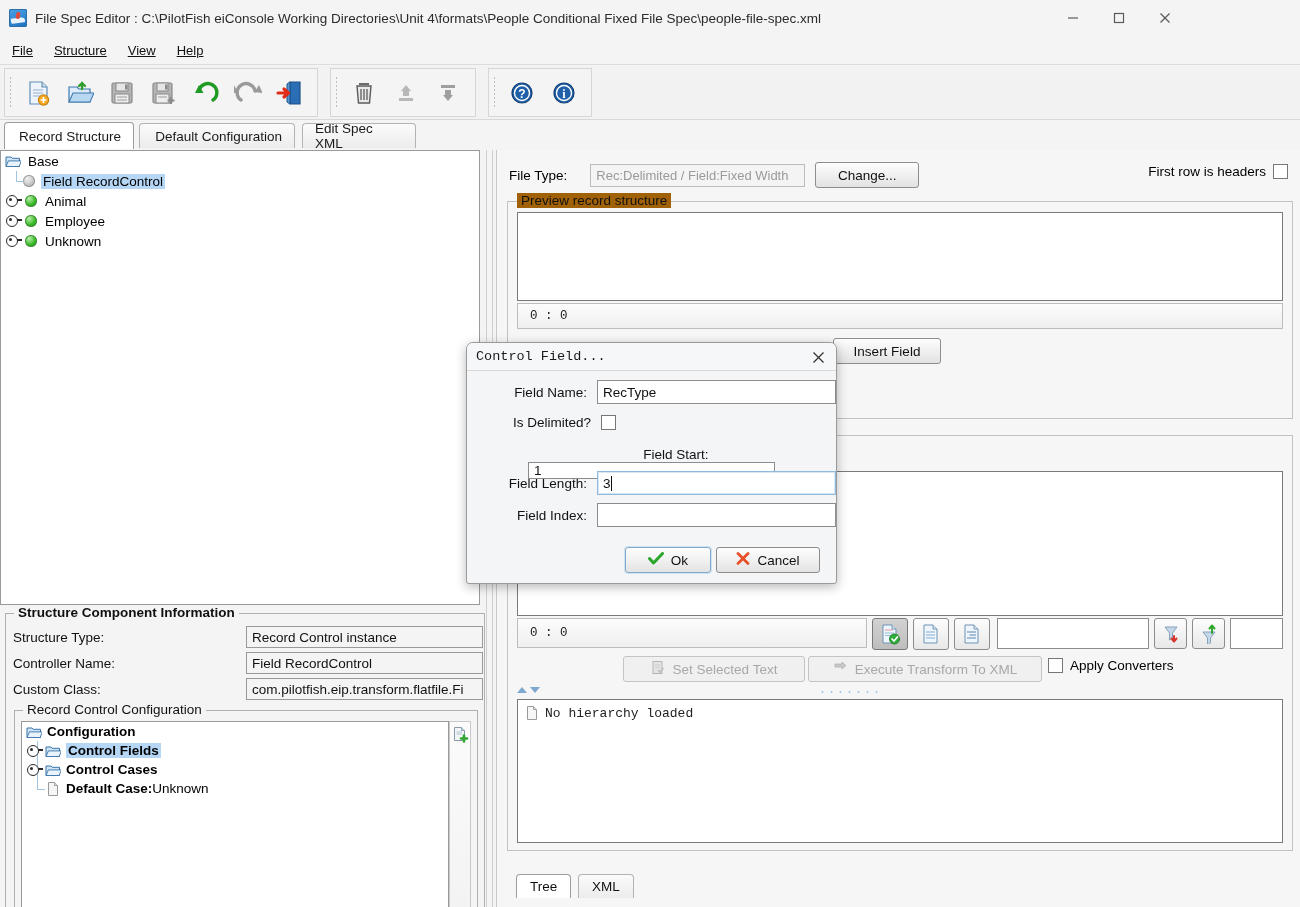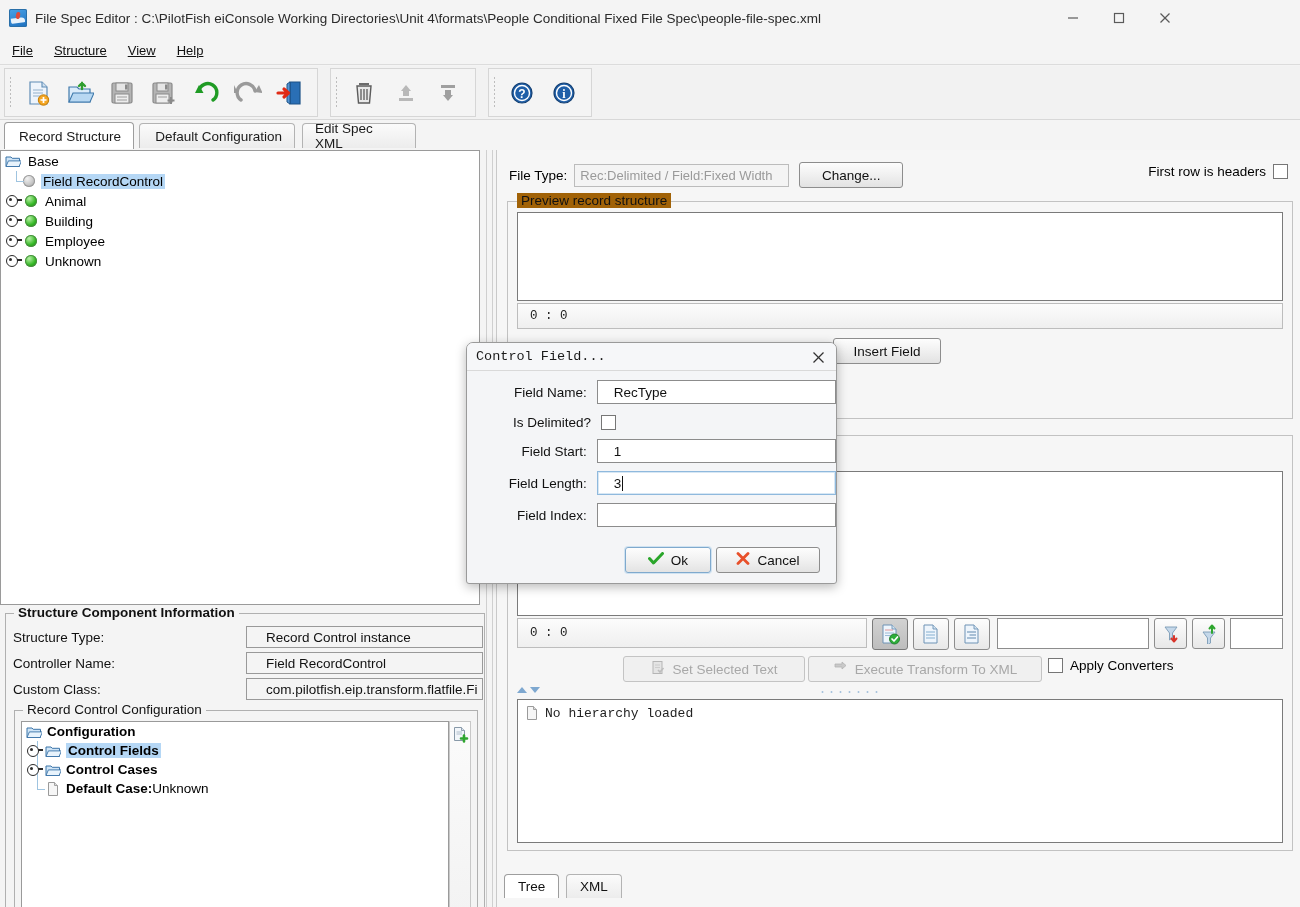--- a/index.html
+++ b/index.html
@@ -156,21 +156,21 @@
   }
   .sci-legend {
     position:absolute; left:8px; top:-9px; background:#f4f4f4; padding:0 4px;
     font-size:13.5px; font-weight:bold; color:#111;
   }
   .sci-row { position:absolute; left:7px; height:22px; display:flex; align-items:center; }
   .sci-label { font-size:13.5px; color:#111; }
   .ro-field {
     position:absolute; left:240px; width:237px; height:22px; box-sizing:border-box;
     background:#f4f4f4; border:1px solid #999; font-size:13.5px; color:#111;
-    display:flex; align-items:center; padding-left:19px; overflow:hidden; white-space:nowrap;
+    display:flex; align-items:center; padding-left:5px; overflow:hidden; white-space:nowrap;
   }
   .rcc {
     position:absolute; left:8px; top:96px; width:464px; height:334px;
     border:1px solid #b0b0b0; box-sizing:border-box;
   }
   .rcc-legend {
     position:absolute; left:8px; top:-9px; background:#f4f4f4; padding:0 4px;
     font-size:13.5px; color:#111;
   }
   .rcc-inner {
@@ -198,21 +198,21 @@
   .right-panel {
     position:absolute; left:496px; top:150px; width:804px; height:757px;
     background:#f6f6f6; border-left:1px solid #c9c9c9; box-sizing:border-box;
   }
   .ft-row { position:absolute; left:12px; top:12px; display:flex; align-items:center; }
   .ft-label { font-size:13.5px; margin-right:7px; }
   .ft-input {
     width:215px; height:23px; box-sizing:border-box;
     border:1px solid #bcbcbc; background:#f4f4f4; color:#9a9a9a;
     font-size:13px; display:flex; align-items:center; padding-left:5px;
-    white-space:nowrap; overflow:hidden;
+    white-space:nowrap; overflow:hidden;margin-left:16px;
   }
   .btn {
     box-sizing:border-box; border:1px solid #8d8d8d; border-radius:3px;
     background: linear-gradient(#fdfdfd 0%, #f0f0f0 50%, #e2e2e2 100%);
     display:flex; align-items:center; justify-content:center;
     font-size:13.5px; color:#111;
   }
   .btn.disabled { color:#a8a8a8; background:#f0f0f0; border-color:#c4c4c4; }
   .chk {
     width:15px; height:15px; box-sizing:border-box;
@@ -289,21 +289,21 @@
     display:flex; align-items:center; justify-content:center; color:#333;
   }
   .dlg-row { position:absolute; left:0; width:100%; height:26px; display:flex; align-items:center; }
   .dlg-lbl {
     width:134px; text-align:right; padding-right:10px; font-size:13.5px; color:#111;
     box-sizing:border-box;
   }
   .dlg-input {
     width:247px; height:24px; box-sizing:border-box;
     border:1px solid #8c8c8c; background:#fff; font-size:13.5px; color:#111;
-    display:flex; align-items:center; padding-left:16px;
+    display:flex; align-items:center; padding-left:5px;
   }
   .dlg-input.focus { border:1px solid #8fb9dd; box-shadow:0 0 0 1px #d7e7f4 inset; }
   .caret {
     display:inline-block; width:1px; height:15px; background:#111; margin-left:1px;
     vertical-align:-3px;
   }
   .dlg-btn {
     position:absolute; height:26px; box-sizing:border-box;
     border:1px solid #8d8d8d; border-radius:3px;
     background: linear-gradient(#fdfdfd 0%,#f1f1f1 50%,#e3e3e3 100%);
@@ -507,27 +507,20 @@
       </div>
 
       <div class="tree-row" style="padding-left:4px;">
         <span class="knob">
             <span class="handle-dot"></span>
           </span>
         <span class="ball" style="margin-left:4px;"></span>
         <span class="lbl">Animal</span>
       </div>
 
-      <div class="tree-row" style="padding-left:4px;">
-        <span class="knob">
-            <span class="handle-dot"></span>
-          </span>
-        <span class="ball" style="margin-left:4px;"></span>
-        <span class="lbl">Building</span>
-      </div>
 
       <div class="tree-row" style="padding-left:4px;">
         <span class="knob">
             <span class="handle-dot"></span>
           </span>
         <span class="ball" style="margin-left:4px;"></span>
         <span class="lbl">Employee</span>
       </div>
 
       <div class="tree-row" style="padding-left:4px;">
@@ -758,21 +751,21 @@
             <svg width="16" height="16" viewBox="0 0 16 16">
               <path d="M3.5 1.5 h6 l3 3 v10 h-9 z" fill="#f6f6f6" stroke="#9a9a9a" stroke-width="1"></path>
               <path d="M9.5 1.5 v3 h3" fill="#dcdcdc" stroke="#9a9a9a" stroke-width="0.9"></path>
             </svg>
           </span>
           <span>No hierarchy loaded</span>
         </div>
       </div>
     </div>
 
-    <div style="position:absolute; left:7px; top:724px; height:26px; width:770px;">
+    <div style="position:absolute; left:19px; top:724px; height:26px; width:770px;">
       <div class="btab active" style="left:0px;">
         <span>Tree</span>
       </div>
       <div class="btab" style="left:62px;">
         <span>XML</span>
       </div>
     </div>
   </div>
 
   <div class="dialog">
@@ -789,21 +782,21 @@
     <div class="dlg-row" style="top:36px;">
       <span class="dlg-lbl">Field Name:</span>
       <span class="dlg-input">RecType</span>
     </div>
 
     <div class="dlg-row" style="top:66px;">
       <span class="dlg-lbl">Is Delimited?</span>
       <span class="chk"></span>
     </div>
 
-    <div class="dlg-row" style="top:95px;">
+    <div class="dlg-row" style="top:104px;flex-direction:column;">
       <span class="dlg-lbl">Field Start:</span>
       <span class="dlg-input">1</span>
     </div>
 
     <div class="dlg-row" style="top:127px;">
       <span class="dlg-lbl">Field Length:</span>
       <span class="dlg-input focus">
           <span>3</span>
           <span class="caret"></span>
         </span>

